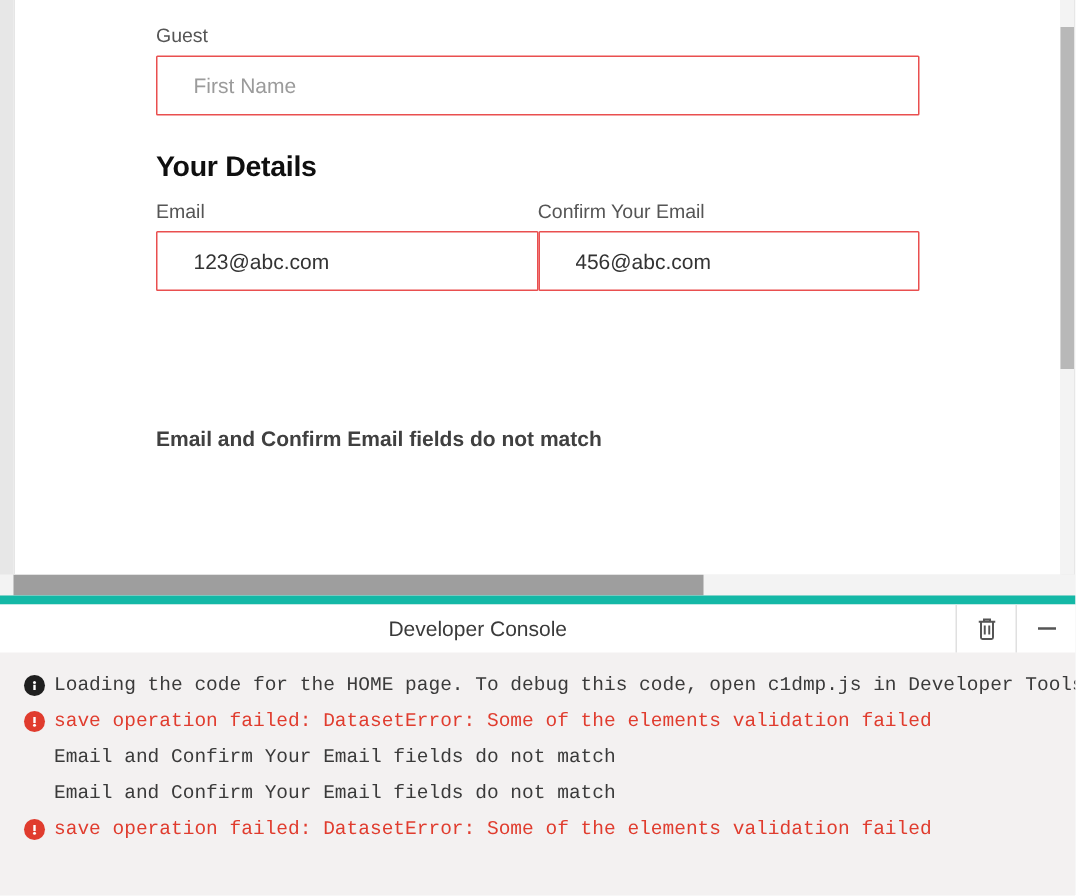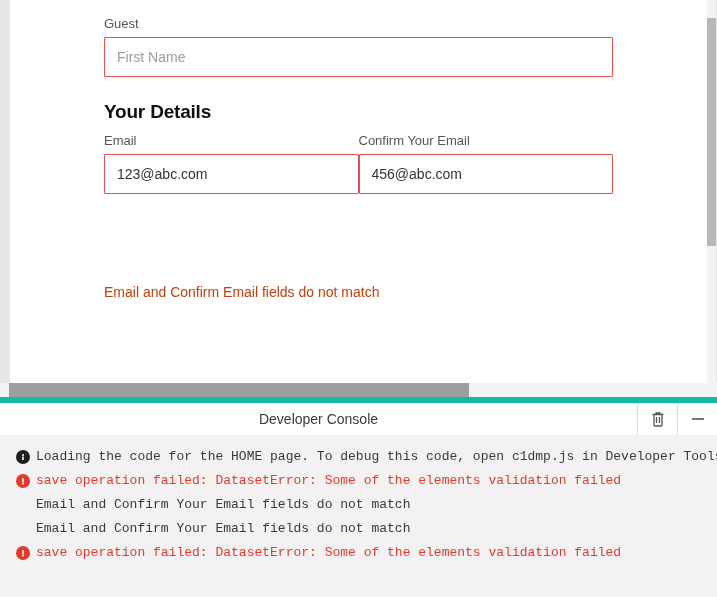--- a/index.html
+++ b/index.html
@@ -10,24 +10,24 @@
   .content-wrap{flex:0 0 auto;height:383px;position:relative;background:#fff;margin:0 9px;border-left:1px solid #e6e6e6;border-right:1px solid #e6e6e6}
   .content{position:absolute;inset:0;padding:12px 94px 0 94px;overflow:hidden}
   .scroll-track{position:absolute;top:0;right:-9px;width:9px;height:100%;background:#f3f3f3}
   .scroll-thumb{position:absolute;top:18px;right:-9px;width:9px;height:228px;background:#b8b8b8;border-radius:0}
 
   .lbl{font-size:13px;color:#555;display:block;font-weight:300}
   .hdr{font-size:19px;font-weight:600;color:#0f0f0f;margin:24px 0 10px;letter-spacing:-0.2px}
 
   .row{display:flex;margin-top:4px}
   .field{flex:1;display:flex;flex-direction:column;gap:6px}
-  .inp{width:100%;height:40px;border:1.5px solid #e94f4f;border-radius:1px;padding:0 12px;font-size:14px;color:#333;font-family:inherit;outline:none}
+  .inp{width:100%;height:40px;border:1.5px solid #e94f4f;border-radius:1px;padding:0 24px;font-size:14px;color:#333;font-family:inherit;outline:none}
   .inp::placeholder{color:#9b9b9b;font-weight:300}
 
-  .err{color:#c2410c;font-size:14px;margin-top:90px;font-weight:400}
+  .err{color:#404040;font-size:14px;margin-top:90px;font-weight:700}
 
   .save-wrap{display:flex;justify-content:center;margin-top:32px}
   .save{background:#2b6fe6;color:#fff;border:none;height:40px;width:85px;font-size:13px;letter-spacing:1px;cursor:pointer;font-family:inherit}
 
   
   .hscroll{flex:0 0 auto;height:14px;background:#f3f3f3;display:flex;align-items:stretch}
   .hscroll .hthumb{width:460px;height:100%;background:#9e9e9e;margin-left:9px}
 
   
   .dev{flex:1;display:flex;flex-direction:column;background:#f3f1f1;border-top:6px solid #14b8a6}

